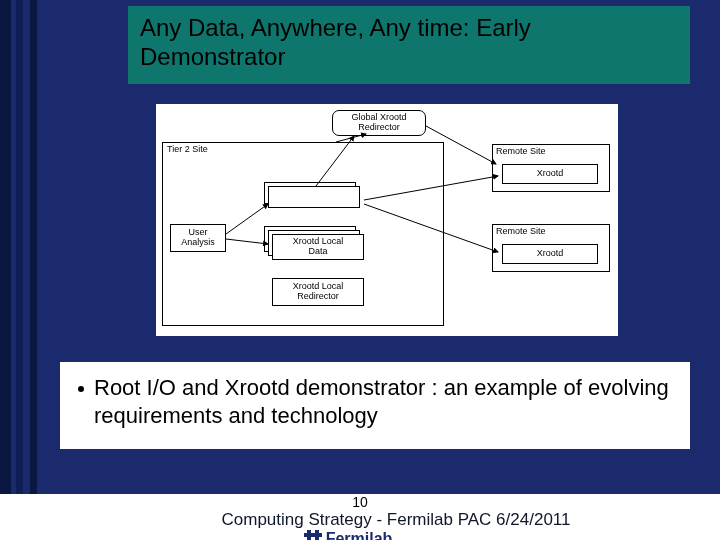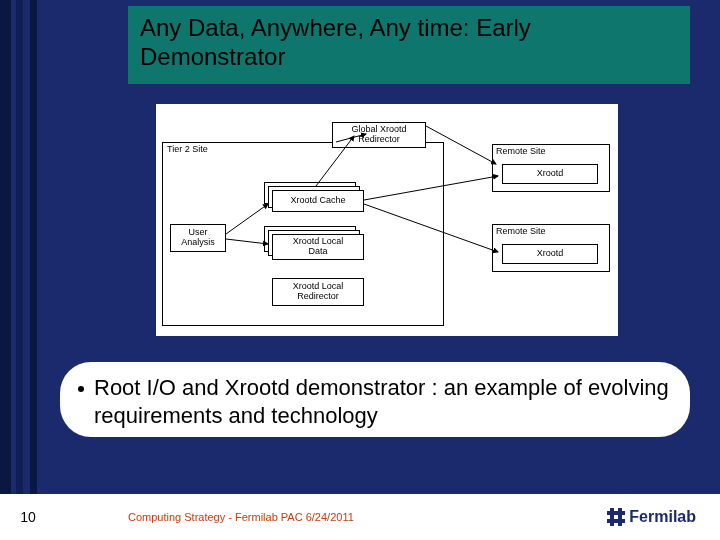--- a/index.html
+++ b/index.html
@@ -44,51 +44,51 @@
     justify-content: center;
     text-align: center;
     padding: 2px 3px;
   }
   .arrow-line { stroke: #000; stroke-width: 1; fill: none; }
   .arrow-head { fill: #000; }
   .bullet-block {
     position: absolute;
     left: 60px; right: 30px; top: 362px;
     background: #fff;
-    padding: 12px 10px 8px 18px;
-    border-radius: 31px;
+    padding: 12px 10px 20px 18px;
   }
   .bullet-row { display: flex; align-items: flex-start; gap: 10px; }
   .bullet-dot {
     width: 6px; height: 6px; border-radius: 50%;
     background: #000; margin-top: 12px; flex-shrink: 0;
   }
   .bullet-text {
     font-size: 22px;
     color: #000;
     line-height: 1.25;
   }
   .footer {
     position: absolute;
     left: 0; right: 0; bottom: 0;
     height: 46px;
     background: #fff;
     display: flex;
     align-items: center;
+    flex-direction: column;
   }
   .page-num {
     width: 56px;
     text-align: center;
     font-size: 14px;
     color: #000;
   }
   .footer-text {
     flex: 1;
-    font-size: 11px;
-    color: #c2410c;
+    font-size: 17px;
+    color: #0f172a;
     padding-left: 72px;
   }
   .logo {
     display: flex;
     align-items: flex-start;
     gap: 4px;
     padding-right: 24px;
     color: #1a2a6c;
     font-weight: 700;
     font-size: 16px;
@@ -112,35 +112,32 @@
   <div class="title-block">
     <div class="title-text">Any Data, Anywhere, Any time: Early Demonstrator</div>
   </div>
 
   <div class="diagram-area">
 
     <div class="dbox" style="left:6px; top:38px; width:282px; height:184px; justify-content:flex-start; align-items:flex-start; padding:2px 4px;">
       <span>Tier 2 Site</span>
     </div>
 
-    <div class="dbox" style="left:176px; top:18px; width:94px; height:26px;">
+    <div class="dbox" style="left:176px; top:6px; width:94px; height:26px;border-radius:7px;">
       <span style="white-space:pre-line;">Global Xrootd
 Redirector</span>
     </div>
 
     <div class="dbox" style="left:14px; top:120px; width:56px; height:28px;">
       <span style="white-space:pre-line;">User
 Analysis</span>
     </div>
 
     <div class="stack-back" style="left:108px; top:78px; width:92px; height:22px;"></div>
     <div class="stack-back" style="left:112px; top:82px; width:92px; height:22px;"></div>
-    <div class="dbox" style="left:116px; top:86px; width:92px; height:22px;">
-      <span>Xrootd Cache</span>
-    </div>
 
     <div class="stack-back" style="left:108px; top:122px; width:92px; height:26px;"></div>
     <div class="stack-back" style="left:112px; top:126px; width:92px; height:26px;"></div>
     <div class="dbox" style="left:116px; top:130px; width:92px; height:26px;">
       <span style="white-space:pre-line;">Xrootd Local
 Data</span>
     </div>
 
     <div class="dbox" style="left:116px; top:174px; width:92px; height:28px;">
       <span style="white-space:pre-line;">Xrootd Local

